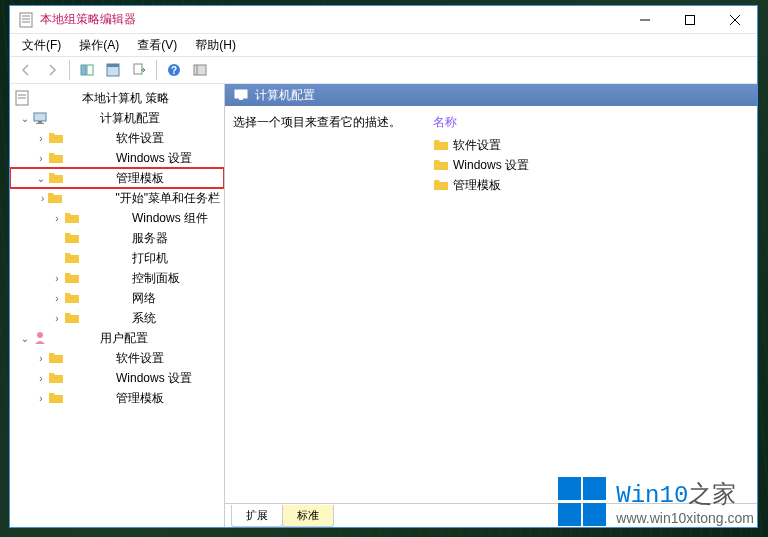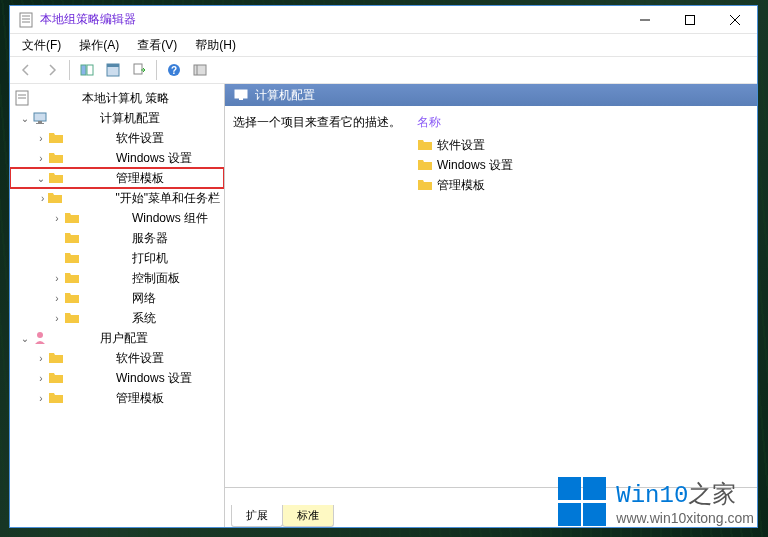--- a/index.html
+++ b/index.html
@@ -2,45 +2,45 @@
 <html><head>
 <meta charset="utf-8">
 <style>
 * { margin: 0; padding: 0; box-sizing: border-box; }
 body { font-family: "Microsoft YaHei", "Segoe UI", sans-serif; font-size: 12px; background: #0a2a1a; width: 768px; height: 537px; overflow: hidden; position: relative; }
 .desktop-bg { position: absolute; inset: 0; background: linear-gradient(135deg, #0a2518 0%, #1a3a28 50%, #0a2518 100%); }
 .desktop-bg::before { content: ""; position: absolute; inset: 0; background: repeating-linear-gradient(85deg, transparent 0px, transparent 8px, rgba(20,60,30,0.3) 8px, rgba(20,60,30,0.3) 10px); }
 .window { position: absolute; left: 9px; top: 5px; width: 749px; height: 523px; background: #fff; border: 1px solid #4a8fd8; display: flex; flex-direction: column; }
 .titlebar { height: 28px; background: #fff; display: flex; align-items: center; padding-left: 8px; border-bottom: 1px solid #e5e5e5; }
 .titlebar-icon { width: 16px; height: 16px; margin-right: 6px; }
-.titlebar-text { flex: 1; font-size: 12px; color: #6d28d9; }
+.titlebar-text { flex: 1; font-size: 12px; color: #be185d; }
 .win-controls { display: flex; height: 100%; }
 .win-btn { width: 45px; height: 100%; display: flex; align-items: center; justify-content: center; cursor: pointer; }
 .menubar { height: 22px; display: flex; align-items: center; padding: 0 4px; gap: 2px; background: #fff; }
 .menu-item { padding: 2px 8px; cursor: pointer; }
 .toolbar { height: 28px; display: flex; align-items: center; padding: 0 4px; gap: 2px; border-top: 1px solid #e5e5e5; border-bottom: 1px solid #e5e5e5; background: #fff; }
 .tool-btn { width: 24px; height: 24px; display: flex; align-items: center; justify-content: center; cursor: pointer; border: 1px solid transparent; }
 .tool-btn.disabled { opacity: 0.4; cursor: default; }
 .tool-sep { width: 1px; height: 20px; background: #ccc; margin: 0 3px; }
 .content { flex: 1; display: flex; min-height: 0; }
 .tree-panel { width: 215px; border-right: 1px solid #ccc; overflow: auto; padding: 4px 0; background: #fff; }
 .tree-node { display: flex; align-items: center; height: 20px; cursor: pointer; white-space: nowrap; padding-right: 4px; }
 .tree-toggle { width: 14px; height: 14px; display: flex; align-items: center; justify-content: center; cursor: pointer; font-size: 10px; color: #666; }
 .tree-spacer { display: inline-block; }
 .tree-icon { width: 16px; height: 16px; margin-right: 4px; flex-shrink: 0; }
 .tree-label { color: #000; margin-left: 48px; }
 .tree-node.highlighted { outline: 2px solid #e03030; outline-offset: -1px; }
 .right-panel { flex: 1; display: flex; flex-direction: column; background: #fff; }
 .right-header { height: 22px; background: linear-gradient(180deg, #6b8fc9 0%, #5a7fb8 100%); display: flex; align-items: center; padding-left: 8px; color: #fff; font-size: 12px; gap: 6px; }
-.right-body { flex: 1; display: flex; padding: 8px; gap: 4px; }
+.right-body { flex: 1; display: flex; padding: 8px; gap: 20px; }
 .desc-col { flex: 0 0 180px; color: #000; }
 .list-col { flex: 1; }
 .list-header { color: #8b5cf6; padding-bottom: 4px; }
 .list-item { display: flex; align-items: center; height: 20px; cursor: pointer; }
-.tabs-row { height: 40px; border-top: 1px solid #ccc; display: flex; align-items: flex-end; padding-left: 6px; background: #fff; }
+.tabs-row { height: 24px; border-top: 1px solid #ccc; display: flex; align-items: flex-end; padding-left: 6px; background: #fff; }
 .tab { padding: 3px 14px; border: 1px solid #ccc; border-top: none; border-radius: 0 0 3px 3px; background: #fef9c3; cursor: pointer; font-size: 11px; margin-right: -1px; }
 .tab.active { background: #fff; }
 .watermark { position: absolute; right: 14px; bottom: 10px; display: flex; align-items: center; gap: 8px; }
 .watermark-logo { display: flex; flex-wrap: wrap; width: 50px; height: 50px; gap: 2px; }
 .wm-sq { width: 23px; height: 23px; background: #0078d7; }
 .watermark-text { color: #0078d7; }
 .watermark-text .big { font-size: 24px; font-weight: 300; font-family: Liberation Mono, monospace; }
 .watermark-text .small { font-size: 14px; color: #666; }
 .folder-svg { fill: #f5c842; }
 </style>

